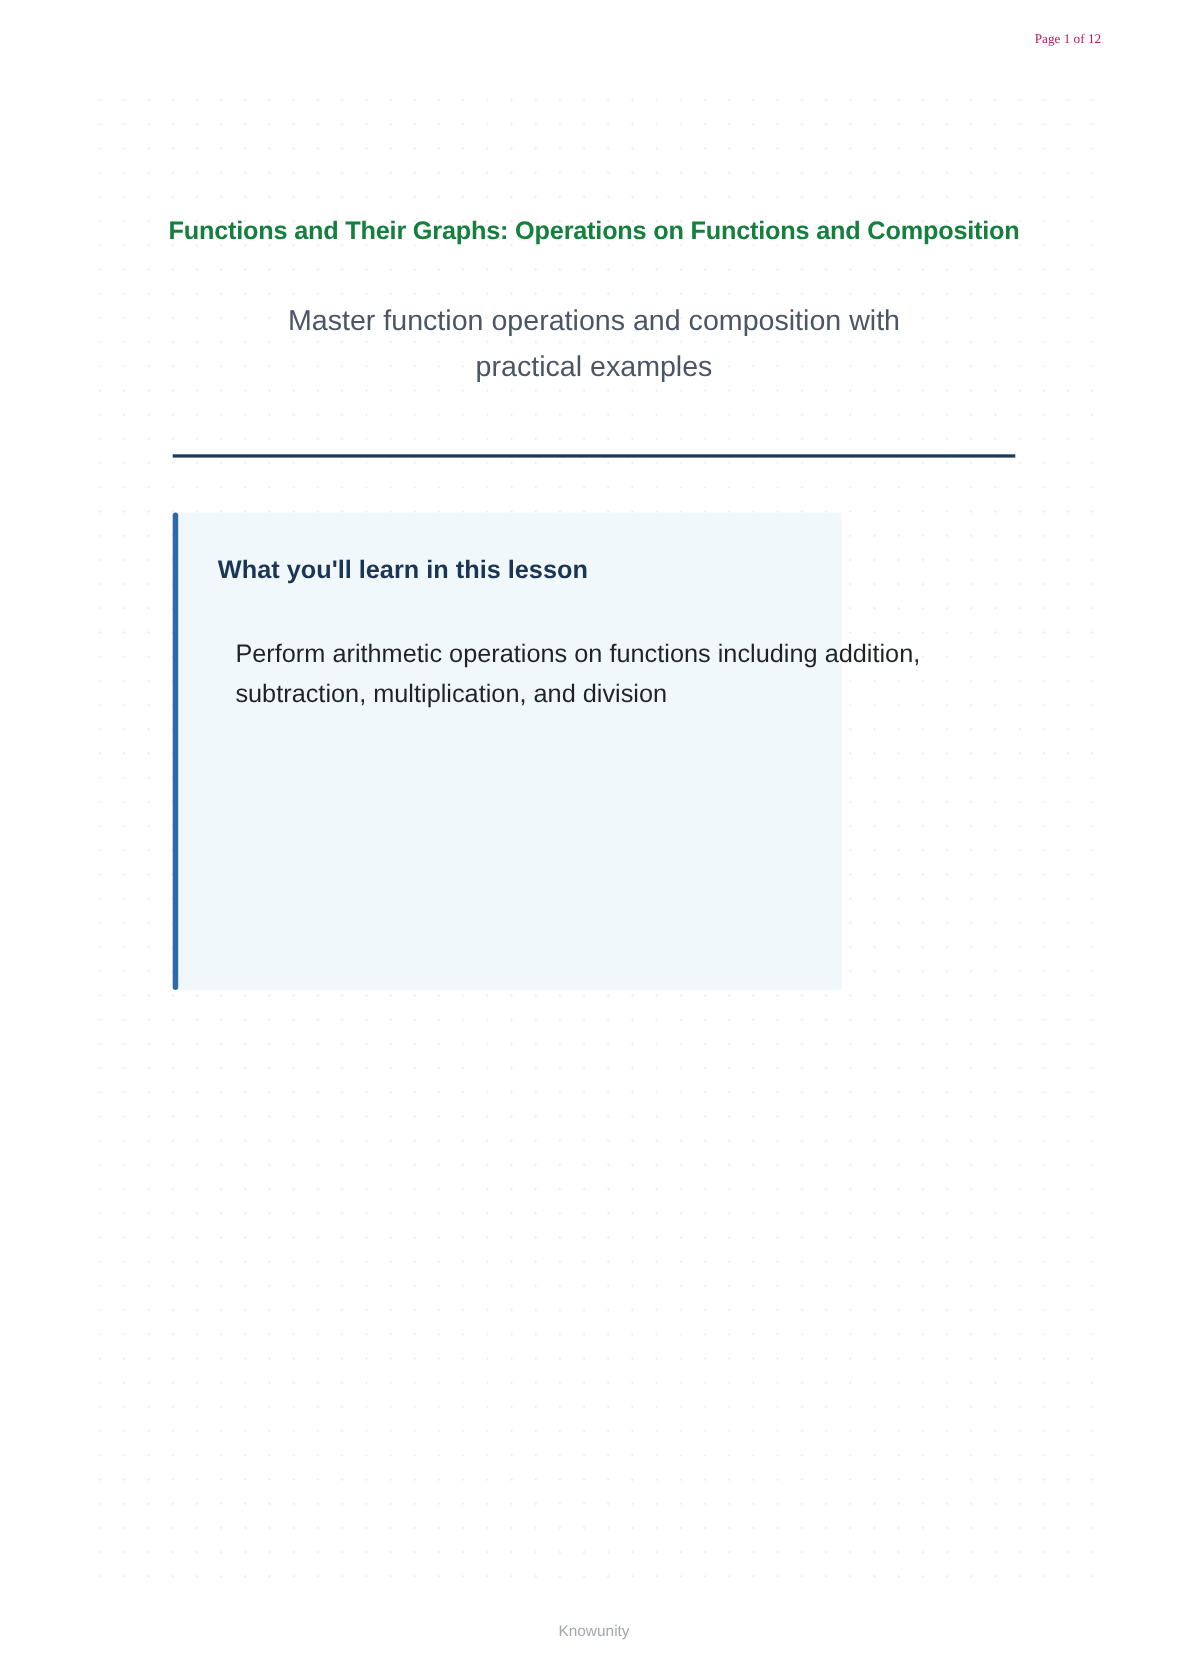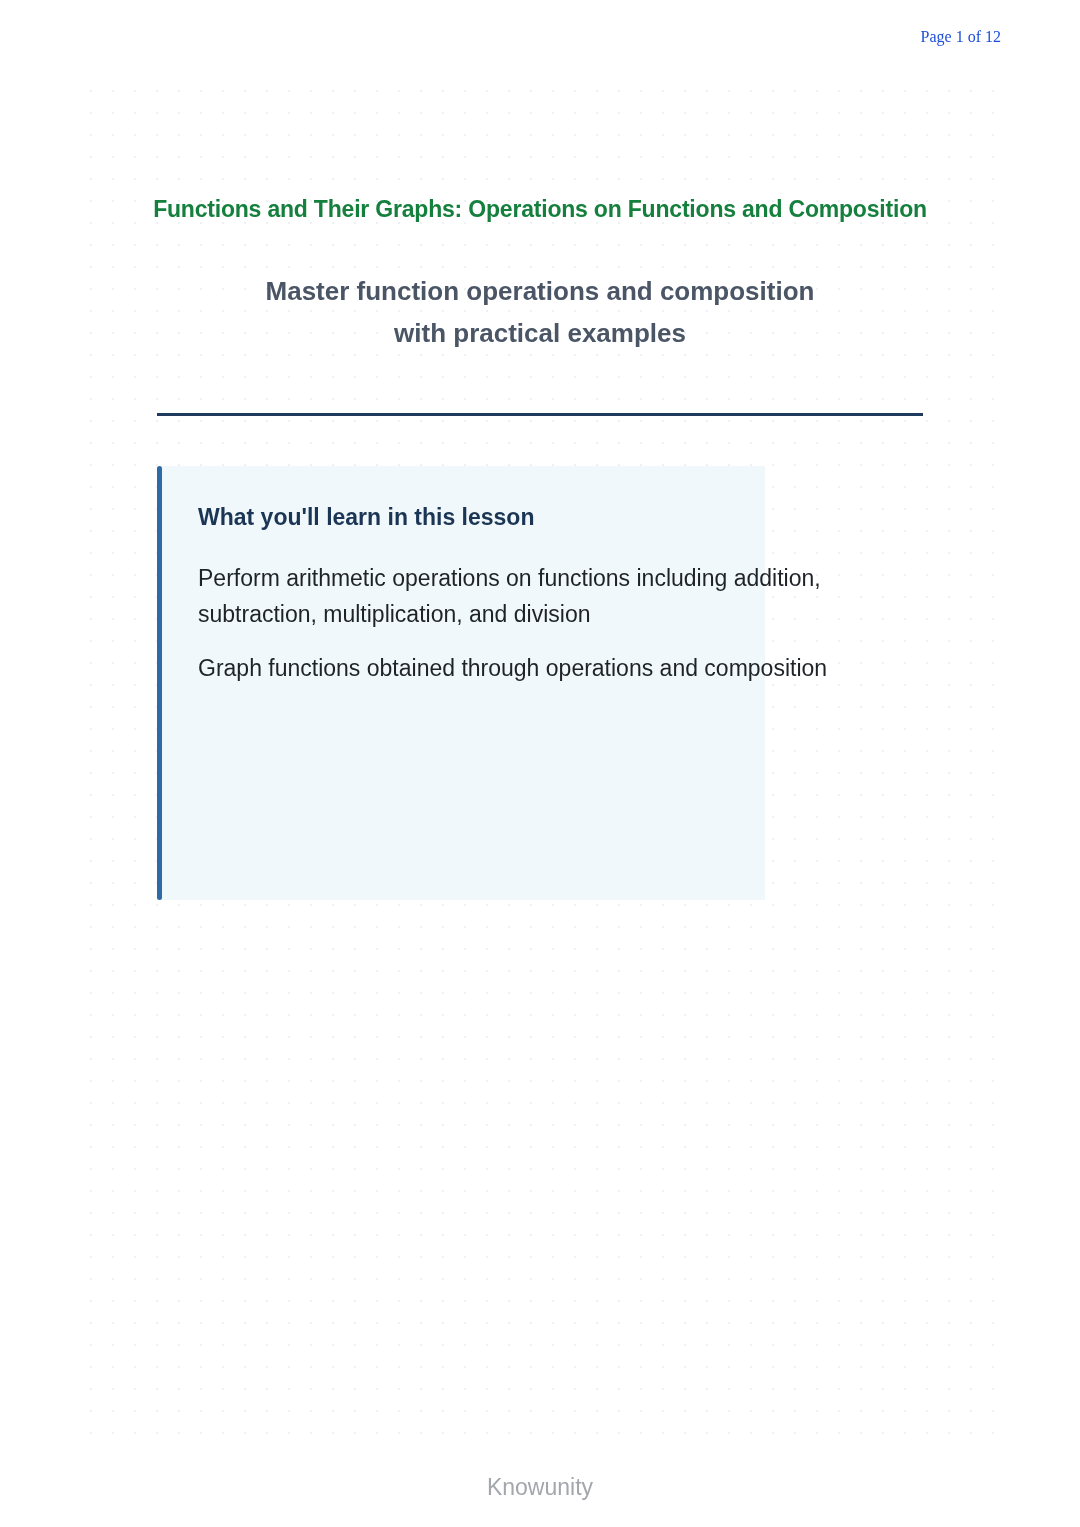--- a/index.html
+++ b/index.html
@@ -16,43 +16,42 @@
       left: 80px; top: 80px;
       width: 930px; height: 1370px;
       background-image: radial-gradient(circle, #eef1f4 1px, transparent 1.3px);
       background-size: 22px 22px;
       z-index: 0;
     }
     .page-num {
       position: absolute;
       right: 79px; top: 28px;
       font-family: "Liberation Serif", "DejaVu Serif", serif;
-      font-size: 16px;
-      color: #1d4ed8;
+      font-size: 12px;
+      color: #be185d;
       z-index: 1;
     }
     .title {
       position: absolute;
       left: 0; width: 1080px; top: 196px;
       text-align: center;
       font-size: 23px;
       font-weight: bold;
       color: #15803d;
       letter-spacing: -0.2px;
       z-index: 1;
     }
     .subtitle {
       position: absolute;
       left: 240px; width: 600px; top: 270px;
       text-align: center;
       font-size: 26px;
       line-height: 42px;
       color: #4a5566;
       z-index: 1;
-      font-weight: bold;
     }
     .divider {
       position: absolute;
       left: 157px; width: 766px; top: 413px;
       height: 3px;
       background: #1e3a5c;
       z-index: 1;
     }
     .objectives {
       position: absolute;
@@ -70,34 +69,34 @@
       position: absolute;
       left: 41px; top: 38px;
       margin: 0;
       font-size: 23px;
       font-weight: bold;
       color: #1b3554;
     }
     .objectives ul {
       position: absolute;
       left: 41px; top: 94px; width: 690px;
-      margin: 0; padding: 0;
+      margin: 16px; padding: 0;
       list-style: none;
     }
     .objectives li {
       font-size: 23px;
       line-height: 36px;
       color: #1f2328;
       margin-bottom: 18px;
     }
     .footer {
       position: absolute;
       left: 0; width: 1080px; top: 1474px;
       text-align: center;
-      font-size: 23px;
+      font-size: 14px;
       color: #a3a7ad;
       z-index: 1;
     }
   </style>
 </head>
 <body>
 
 <div class="dots"></div>
 
 <div class="page-num">Page 1 of 12</div>
@@ -106,17 +105,16 @@
 
 <div class="subtitle">Master function operations and composition with practical examples</div>
 
 <div class="divider"></div>
 
 <section class="objectives">
   <div class="bar"></div>
   <h2>What you'll learn in this lesson</h2>
   <ul>
     <li>Perform arithmetic operations on functions including addition, subtraction, multiplication, and division</li>
-    <li>Graph functions obtained through operations and composition</li>
   </ul>
 </section>
 
 <div class="footer">Knowunity</div>
 
 </body></html>

